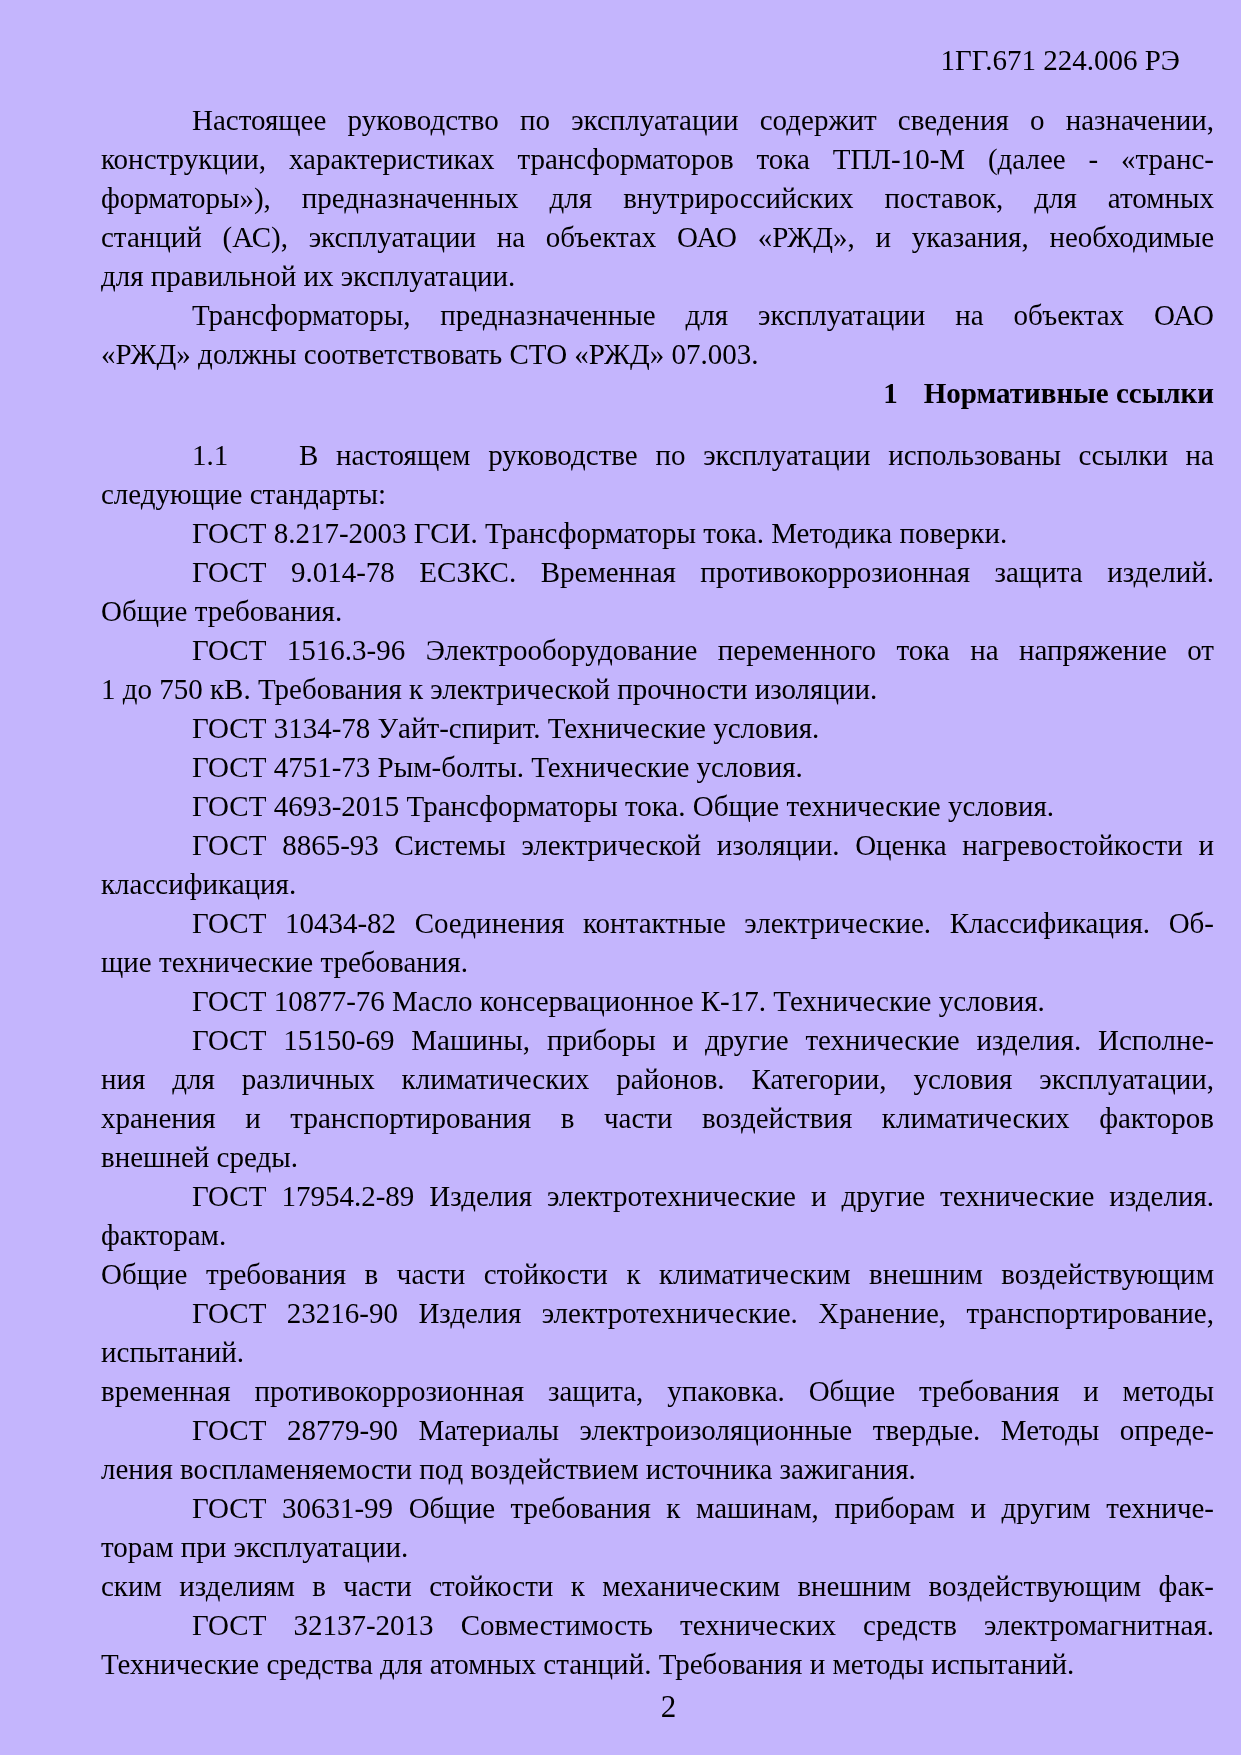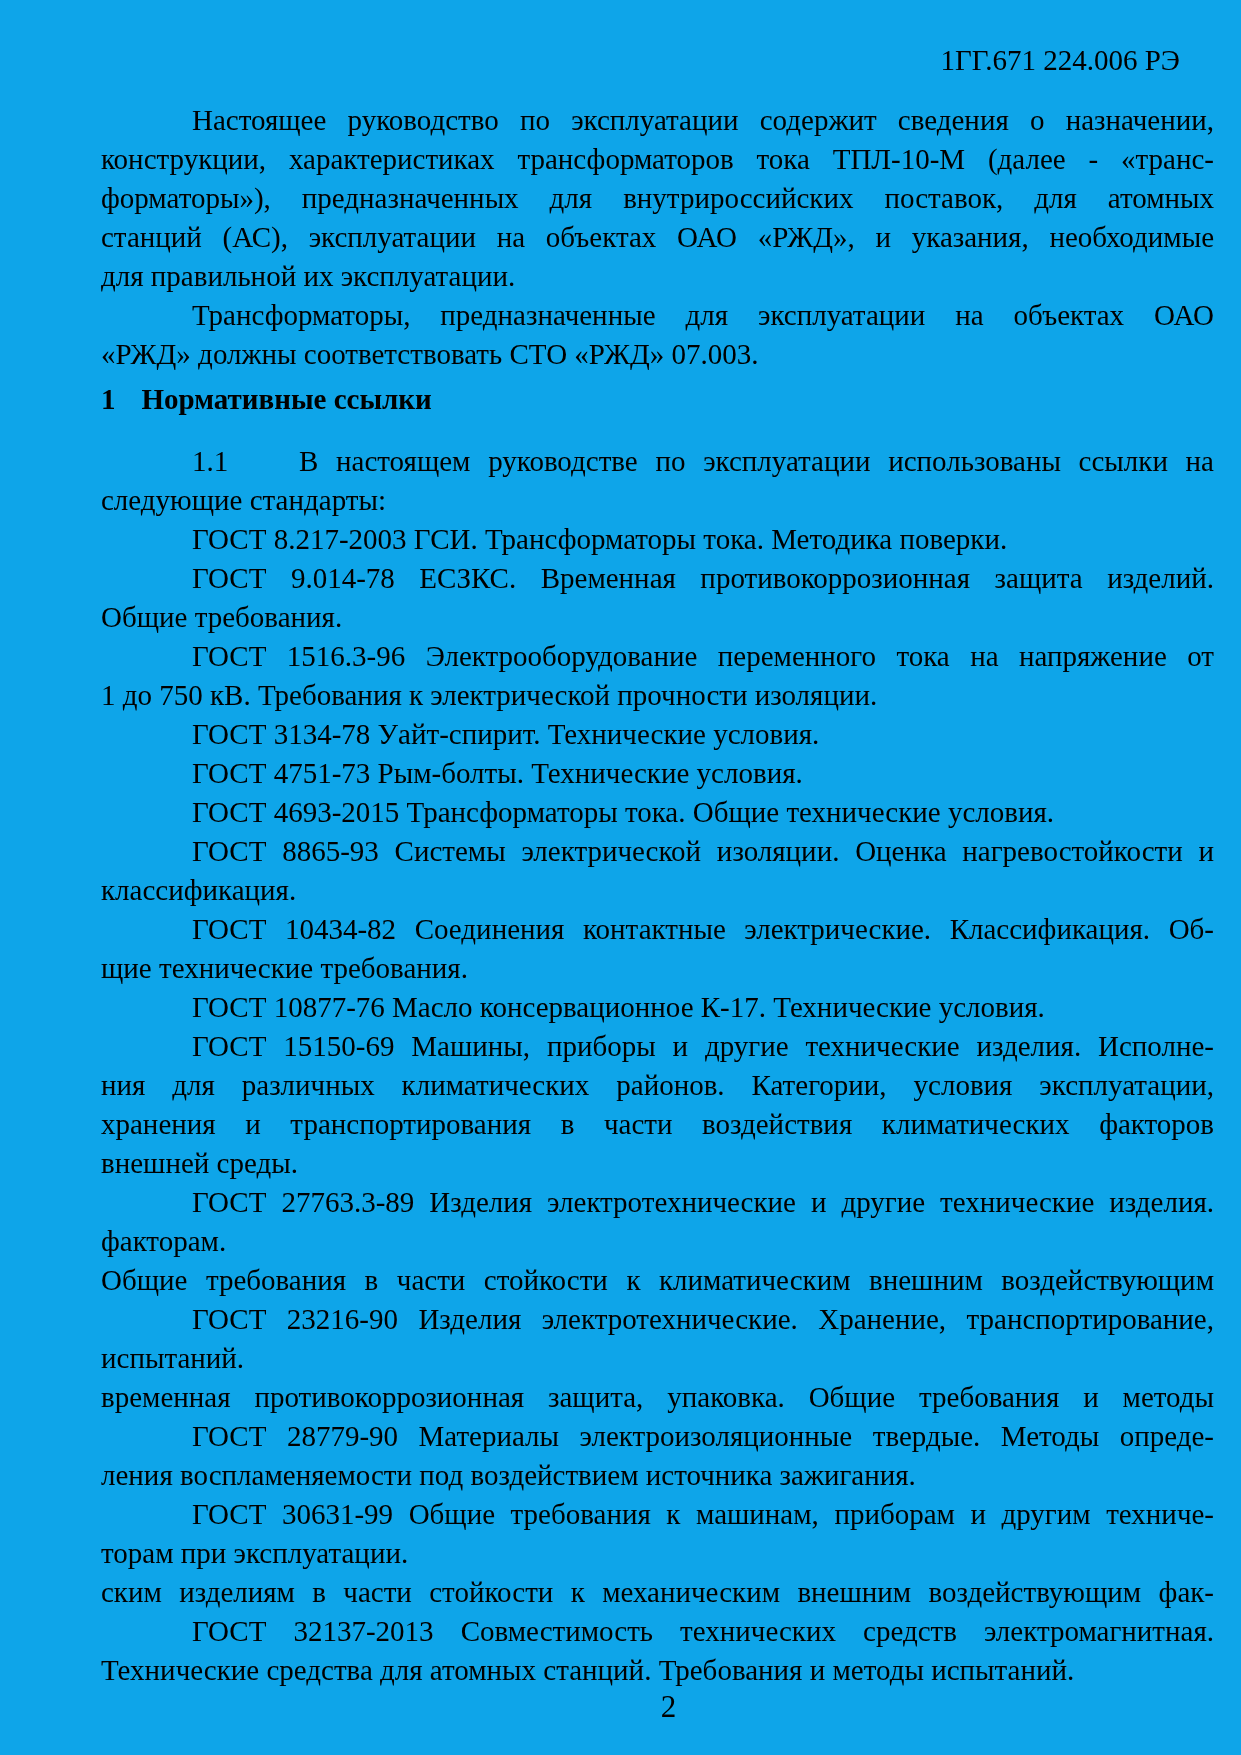--- a/index.html
+++ b/index.html
@@ -4,21 +4,21 @@
 <style>
   html, body {
     margin: 0;
     padding: 0;
     background: #ffffff;
   }
   .page {
     position: relative;
     width: 1241px;
     height: 1755px;
-    background: #0ea5e9;
+    background: #c4b5fd;
     color: #000000;
     font-family: "Liberation Serif", "DejaVu Serif", serif;
     font-size: 29px;
     overflow: hidden;
   }
   .doc-number {
     position: absolute;
     top: 41px;
     right: 61px;
     line-height: 39px;
@@ -39,23 +39,22 @@
     text-align-last: justify;
   }
   .line.first {
     padding-left: 91px;
   }
   .line.last {
     text-align-last: left;
   }
   .heading {
     line-height: 39px;
-    margin-top: 6px;
     margin-bottom: 23px;
-    text-align: left;
+    text-align: right;
     font-weight: bold;
   }
   .heading-num {
     margin-right: 26px;
   }
   .page-number {
     position: absolute;
     top: 1687px;
     left: 112px;
     width: 1113px;
@@ -118,21 +117,21 @@
       <div class="paragraph">
         <div class="line first last">ГОСТ 10877-76 Масло консервационное К-17. Технические условия.</div>
       </div>
       <div class="paragraph">
         <div class="line first">ГОСТ 15150-69 Машины, приборы и другие технические изделия. Исполне-</div>
         <div class="line">ния для различных климатических районов. Категории, условия эксплуатации,</div>
         <div class="line">хранения и транспортирования в части воздействия климатических факторов</div>
         <div class="line last">внешней среды.</div>
       </div>
       <div class="paragraph">
-        <div class="line first">ГОСТ 27763.3-89 Изделия электротехнические и другие технические изделия.</div>
+        <div class="line first">ГОСТ 17954.2-89 Изделия электротехнические и другие технические изделия.</div>
         <div class="line last">факторам.</div>
         <div class="line">Общие требования в части стойкости к климатическим внешним воздействующим</div>
       </div>
       <div class="paragraph">
         <div class="line first">ГОСТ 23216-90 Изделия электротехнические. Хранение, транспортирование,</div>
         <div class="line last">испытаний.</div>
         <div class="line">временная противокоррозионная защита, упаковка. Общие требования и методы</div>
       </div>
       <div class="paragraph">
         <div class="line first">ГОСТ 28779-90 Материалы электроизоляционные твердые. Методы опреде-</div>

